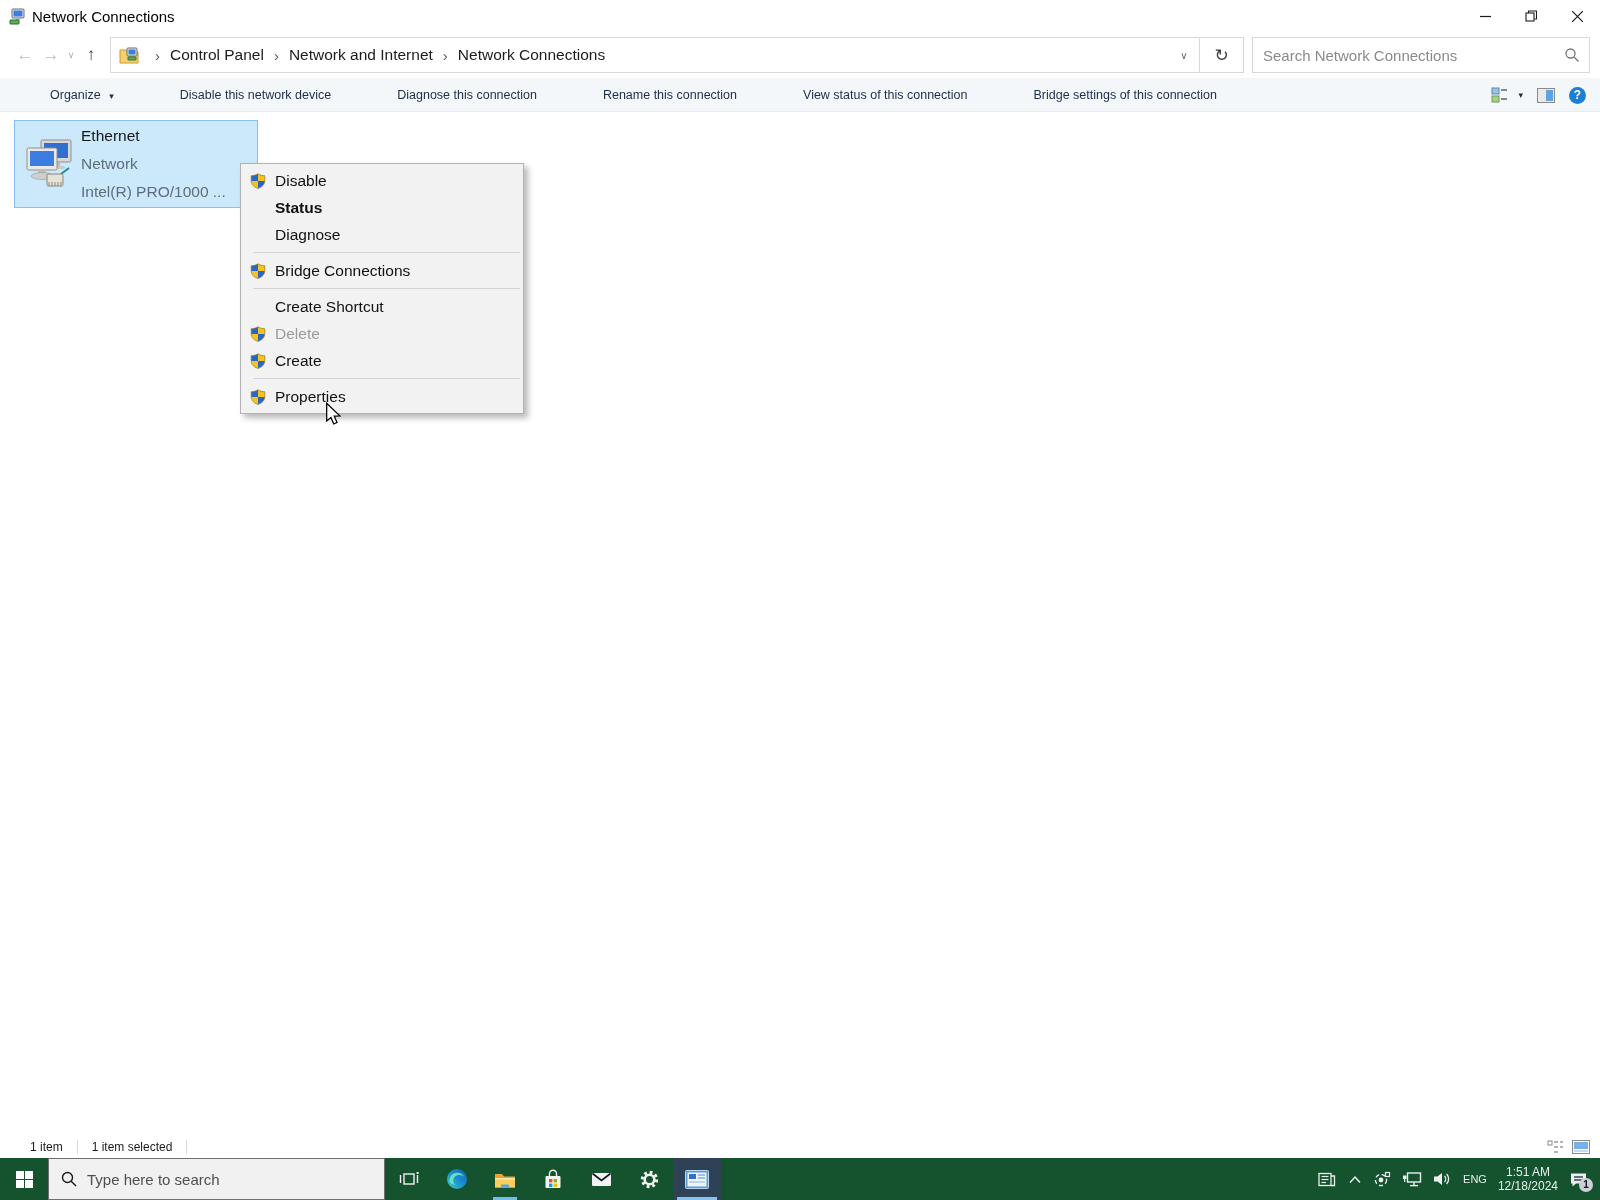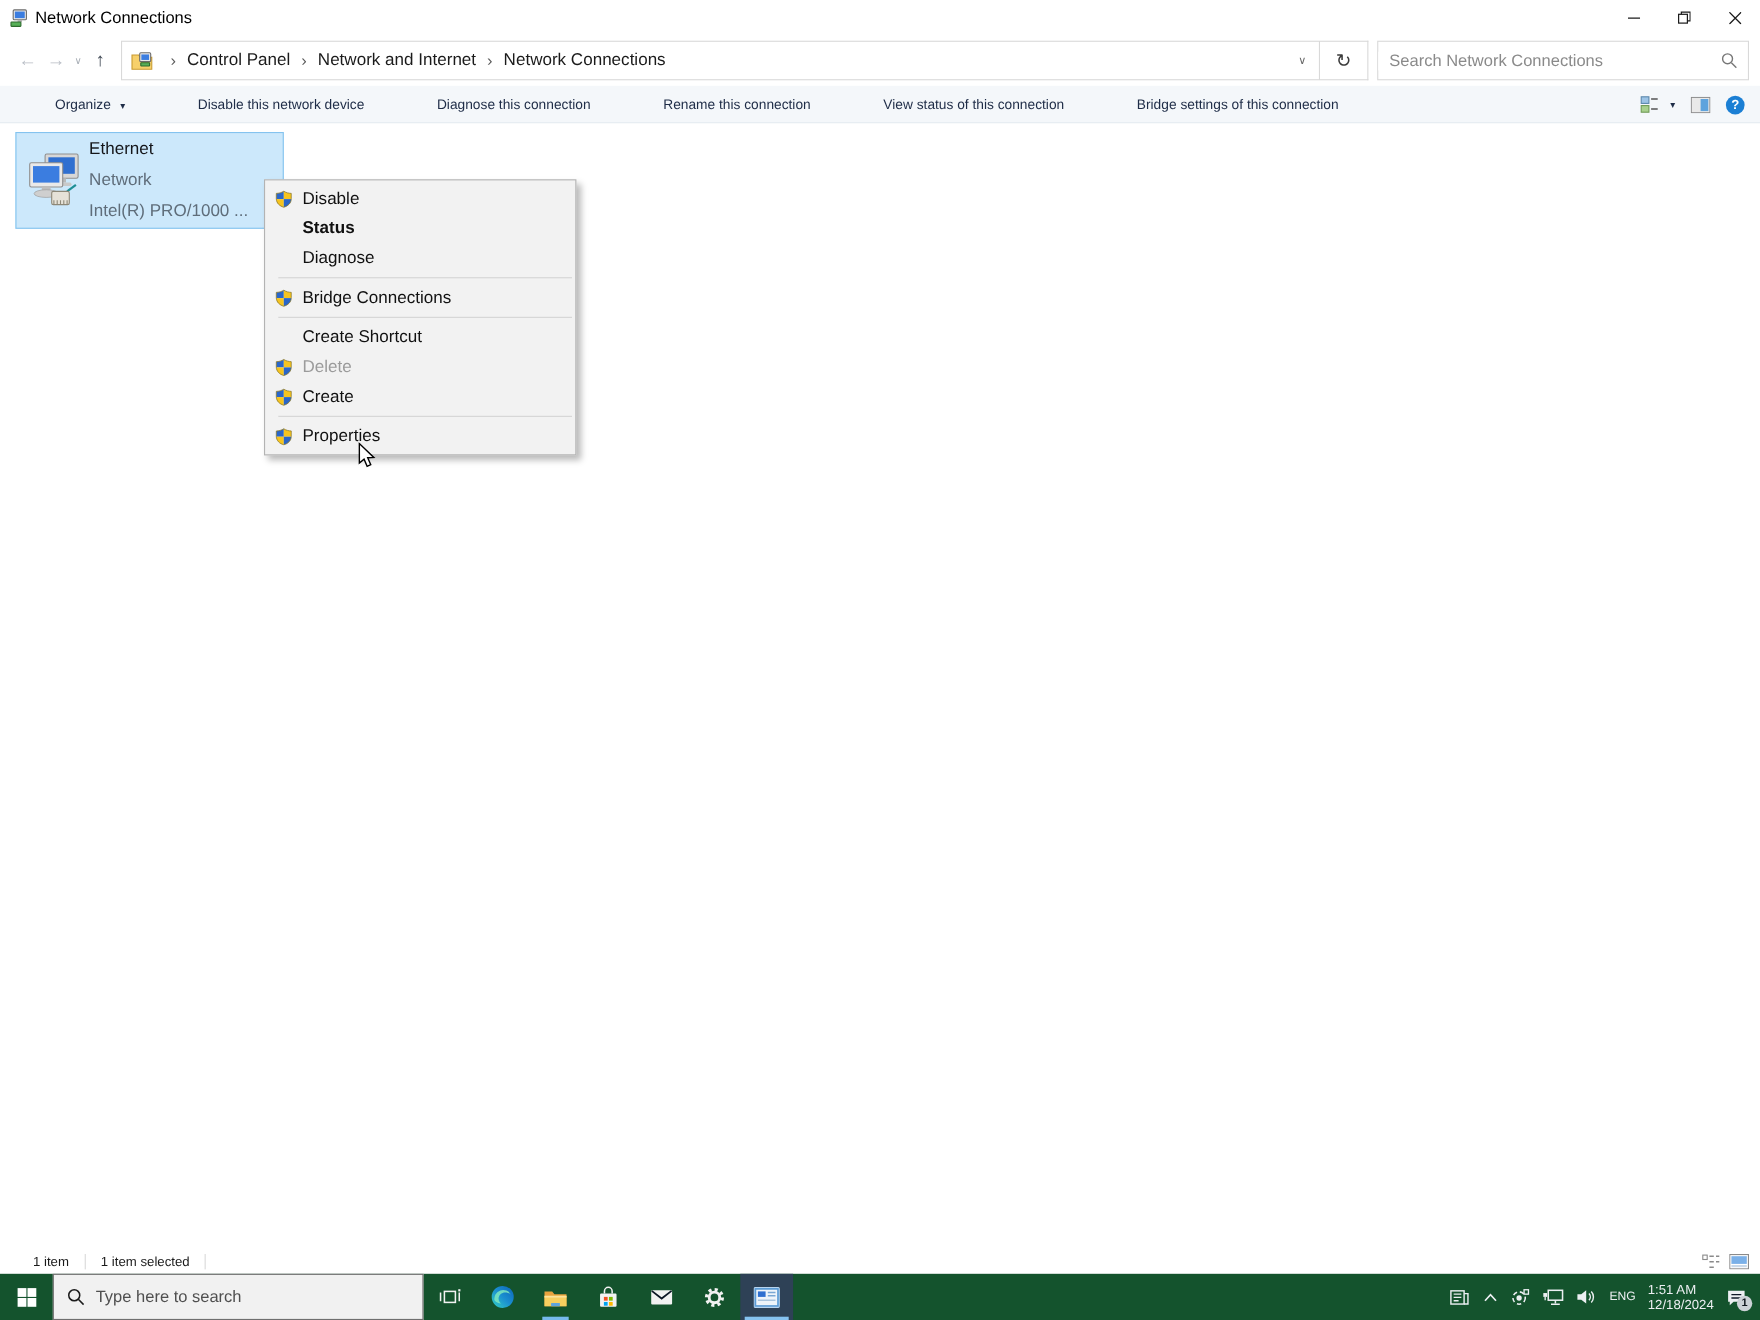--- a/index.html
+++ b/index.html
@@ -65,21 +65,21 @@
   .tb-search { width:337px; background:#f1f1f1; border:1px solid #6f6f6f; display:flex; align-items:center; }
   .tb-search input { flex:1; border:none; outline:none; background:transparent; font-family:"Liberation Sans",sans-serif; font-size:15px; color:#3c3c3c; }
   .tb-search input::placeholder { color:#4f4f4f; }
   .tb-search .mag { margin:0 10px 0 12px; }
   .app-cell { width:48px; display:flex; align-items:center; justify-content:center; position:relative; }
   .app-cell.running::after { content:""; position:absolute; bottom:0; left:12px; width:24px; height:3px; background:#76b9ed; }
   .app-cell.active { background:#2e4156; }
   .app-cell.active::after { content:""; position:absolute; bottom:0; left:4px; width:40px; height:3px; background:#85c2f0; }
   .tray { margin-left:auto; display:flex; align-items:center; gap:11px; padding-right:12px; }
   .tray-lang { color:#eceff2; font-size:11px; }
-  .tray-clock { color:#eceff2; font-size:12px; text-align:left; line-height:14px; }
+  .tray-clock { color:#eceff2; font-size:12px; text-align:center; line-height:14px; }
   .tray-ac { position:relative; }
   .ac-badge { position:absolute; right:-5px; bottom:-4px; width:14px; height:14px; border-radius:50%; background:#ccd1d6; color:#10161e; font-size:10px; font-weight:bold; display:flex; align-items:center; justify-content:center; }
 
   .cursor { position:absolute; left:324px; top:402px; width:18px; height:24px; z-index:50; }
   svg { display:block; }
 </style>
 </head>
 <body>
 
 <svg width="0" height="0" style="position:absolute">

